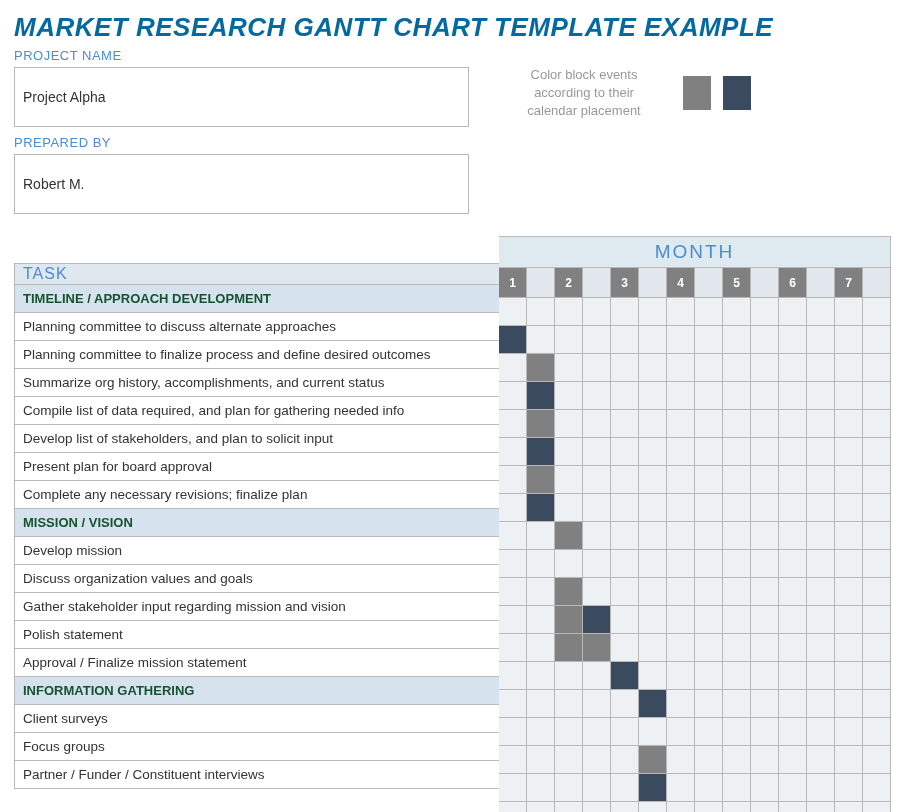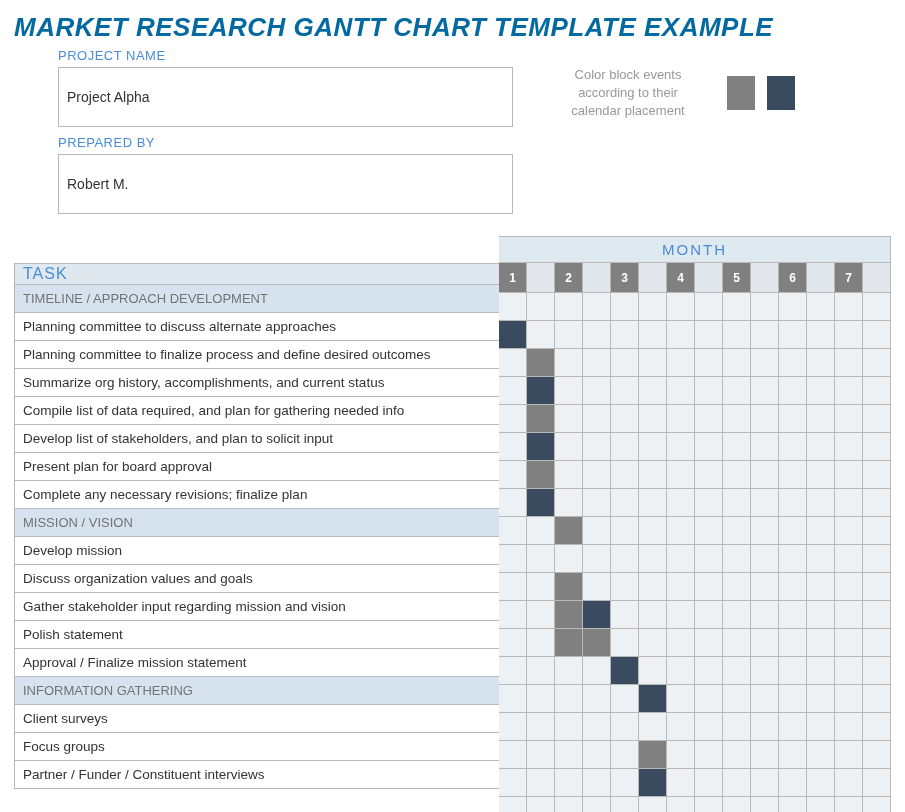--- a/index.html
+++ b/index.html
@@ -1,38 +1,38 @@
 <!DOCTYPE html>
 <html><head>
 <meta charset="utf-8">
 <style>
 * { box-sizing: border-box; margin: 0; padding: 0; }
 body { font-family: "Segoe UI", Arial, sans-serif; background: #fff; padding: 12px 14px; width: 905px; }
 .title { color: #0369a1; font-size: 26px; font-weight: 700; letter-spacing: 0.5px; margin-bottom: 5px; font-style: italic; }
 .top-row { display: flex; gap: 40px; align-items: flex-start; margin-bottom: 22px; }
-.fields { width: 455px; margin-left: 44px; }
+.fields { width: 455px; }
 .field-label { color: #4a8cd6; font-size: 13px; font-weight: 400; letter-spacing: 0.5px; margin-bottom: 4px; margin-top: 8px; }
 .field-label:first-child { margin-top: 0; }
 .field-input { width: 100%; border: 1px solid #b8b8b8; padding: 21px 8px; font-size: 14px; color: #333; background: #fff; }
 .legend-area { display: flex; align-items: center; gap: 24px; margin-top: 18px; }
 .legend-text { color: #999; font-size: 13px; line-height: 1.4; width: 150px; text-align: center; }
 .swatches { display: flex; gap: 12px; }
 .swatch { width: 28px; height: 34px; }
 .swatch-grey { background: #808080; }
 .swatch-dark { background: #3a4a5f; }
 .gantt-wrap { display: flex; }
 .task-col { width: 485px; flex: 0 0 485px; }
 .timeline-col { flex: 1; border-top: 1px solid #b8b8b8; }
-.month-header { background: #dfe9f0; color: #4a8cd6; text-align: center; font-size: 15px; letter-spacing: 2px; padding: 4px 0; border-bottom: 1px solid #b8b8b8; border-right: 1px solid #b8b8b8; }
+.month-header { background: #dfe9f0; color: #4a8cd6; text-align: center; font-size: 19px; letter-spacing: 2px; padding: 4px 0; border-bottom: 1px solid #b8b8b8; border-right: 1px solid #b8b8b8; }
 .task-header-spacer { height: 27px; }
 .task-header { background: #dfe8ef; color: #4a8cd6; font-size: 16px; letter-spacing: 1px; padding: 4px 8px; border: 1px solid #b8b8b8; border-right: none; height: 22px; display: flex; align-items: center; }
 .num-row { display: flex; height: 30px; }
 .num-cell { flex: 1; border-right: 1px solid #b8b8b8; border-bottom: 1px solid #b8b8b8; background: #808080; color: #fff; font-size: 12px; font-weight: 600; display: flex; align-items: center; justify-content: center; }
 .num-cell.blank { background: #e1e7ec; color: transparent; }
-.section-row { background: #d6e3ee; color: #737373; font-weight: 400; font-size: 13px; padding: 5px 8px; border-left: 1px solid #b8b8b8; border-bottom: 1px solid #b8b8b8; height: 28px; display: flex; align-items: center; }
+.section-row { background: #d6e3ee; color: #14532d; font-weight: 700; font-size: 13px; padding: 5px 8px; border-left: 1px solid #b8b8b8; border-bottom: 1px solid #b8b8b8; height: 28px; display: flex; align-items: center; }
 .task-row { font-size: 13.5px; color: #333; padding: 4px 8px; border-left: 1px solid #b8b8b8; border-bottom: 1px solid #b8b8b8; height: 28px; display: flex; align-items: center; white-space: nowrap; overflow: hidden; }
 .grid-row { display: flex; height: 28px; }
 .grid-cell { flex: 1; border-right: 1px solid #b8b8b8; border-bottom: 1px solid #b8b8b8; background: #eef1f4; }
 .grid-cell.fill-grey { background: #808080; }
 .grid-cell.fill-dark { background: #3a4a5f; }
 .section-grid .grid-cell { background: #eef1f4; }
 </style>
 </head>
 <body>
 

